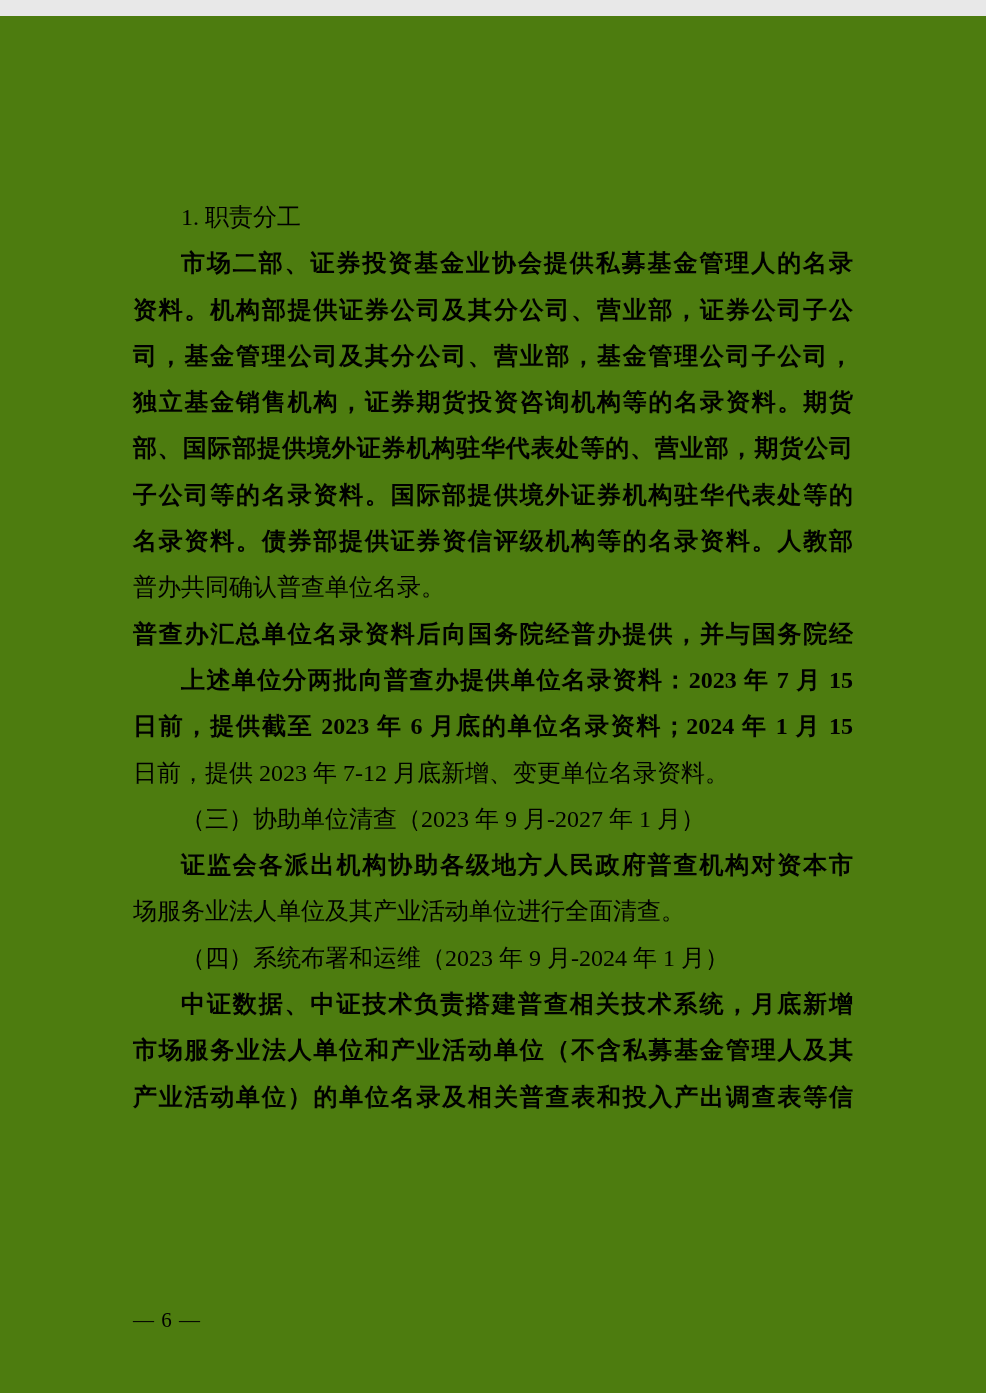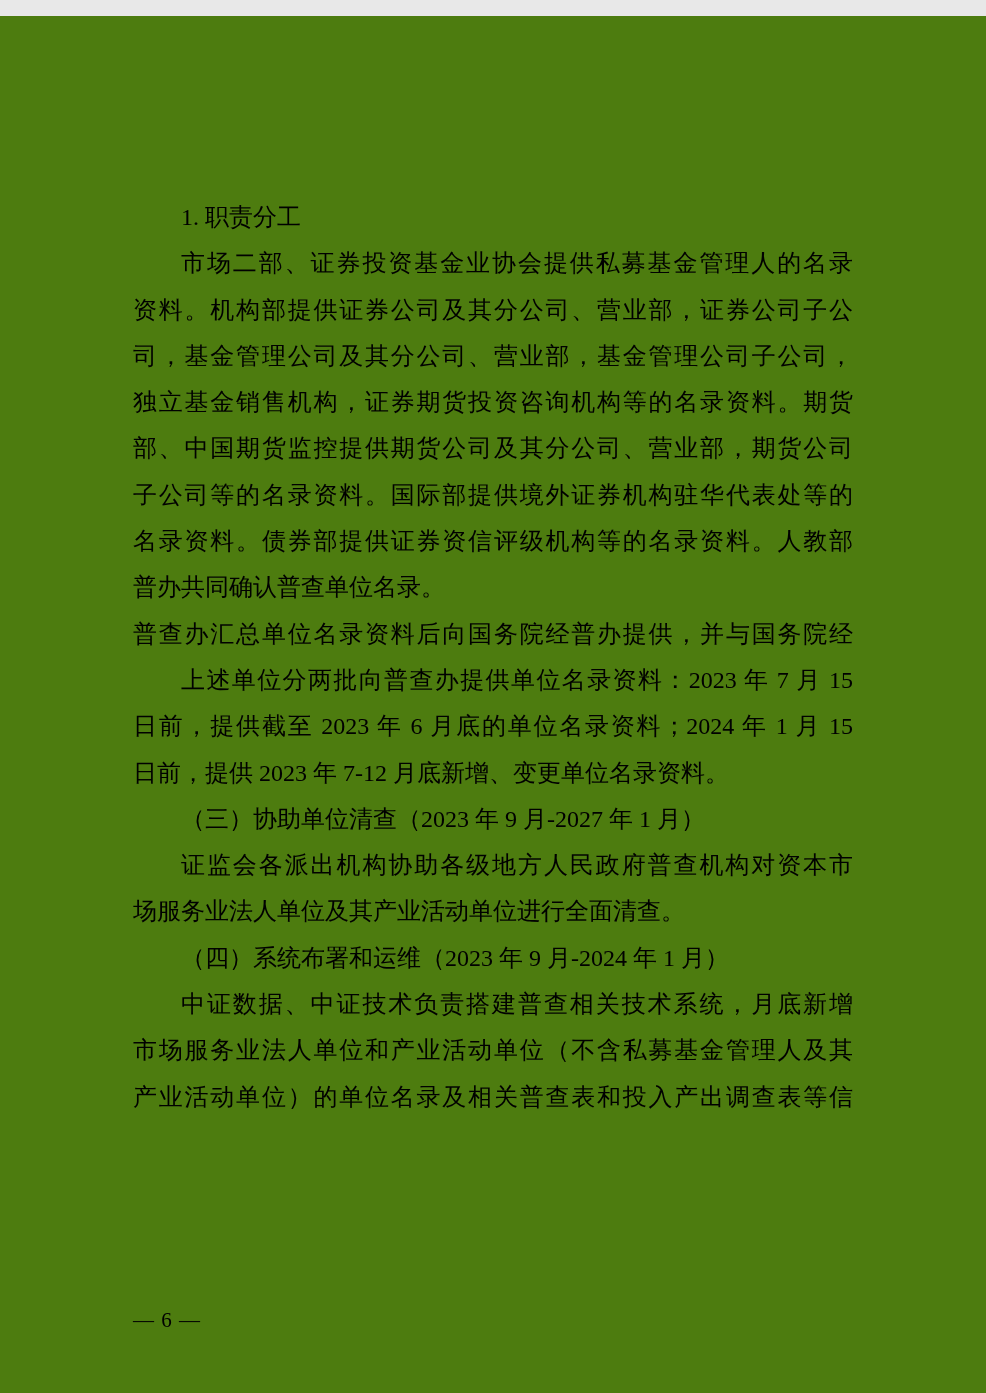--- a/index.html
+++ b/index.html
@@ -31,20 +31,21 @@
     line-height: 46.3px;
     font-size: 24px;
     white-space: nowrap;
     text-align: justify;
     text-justify: inter-character;
     text-align-last: left;
   }
   .line.fill {
     white-space: normal;
     text-align-last: justify;
+    font-weight: bold;
   }
   .line.indent {
     padding-left: 48px;
   }
   .page-footer {
     position: absolute;
     left: 133px;
     top: 1290px;
     font-size: 21px;
     line-height: 28px;
@@ -54,21 +55,21 @@
 </head>
 <body>
 
 <div class="page">
   <div class="text-block" id="text-block">
       <div class="line indent">1. 职责分工</div>
       <div class="line indent fill">市场二部、证券投资基金业协会提供私募基金管理人的名录</div>
       <div class="line fill">资料。机构部提供证券公司及其分公司、营业部，证券公司子公</div>
       <div class="line fill">司，基金管理公司及其分公司、营业部，基金管理公司子公司，</div>
       <div class="line fill">独立基金销售机构，证券期货投资咨询机构等的名录资料。期货</div>
-      <div class="line fill">部、中国期货监控提供期货公司及其分公司、营业部，期货公司</div>
+      <div class="line fill">部、国际部提供境外证券机构驻华代表处等的、营业部，期货公司</div>
       <div class="line fill">子公司等的名录资料。国际部提供境外证券机构驻华代表处等的</div>
       <div class="line fill">名录资料。债券部提供证券资信评级机构等的名录资料。人教部</div>
       <div class="line">普办共同确认普查单位名录。</div>
       <div class="line fill">普查办汇总单位名录资料后向国务院经普办提供，并与国务院经</div>
       <div class="line indent fill">上述单位分两批向普查办提供单位名录资料：2023 年 7 月 15</div>
       <div class="line fill">日前，提供截至 2023 年 6 月底的单位名录资料；2024 年 1 月 15</div>
       <div class="line">日前，提供 2023 年 7-12 月底新增、变更单位名录资料。</div>
       <div class="line indent">（三）协助单位清查（2023 年 9 月-2027 年 1 月）</div>
       <div class="line indent fill">证监会各派出机构协助各级地方人民政府普查机构对资本市</div>
       <div class="line">场服务业法人单位及其产业活动单位进行全面清查。</div>

